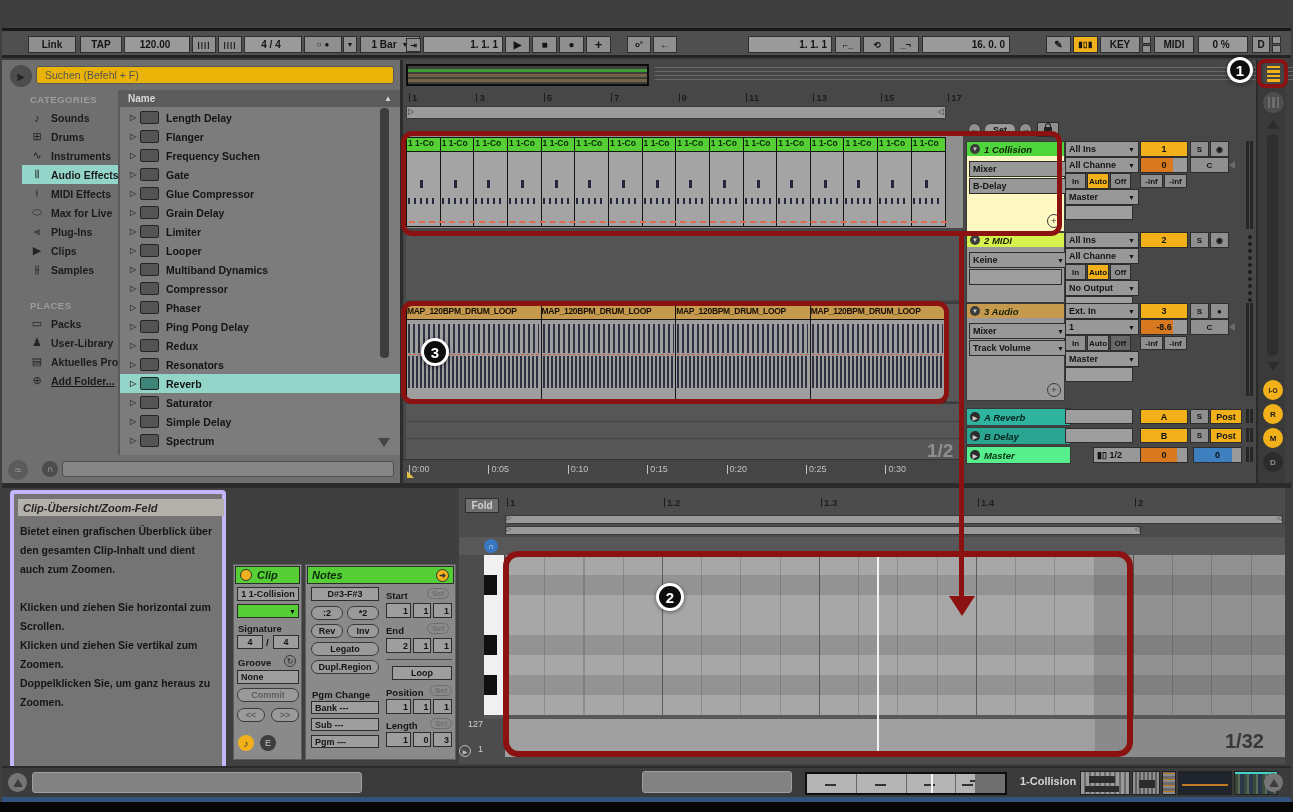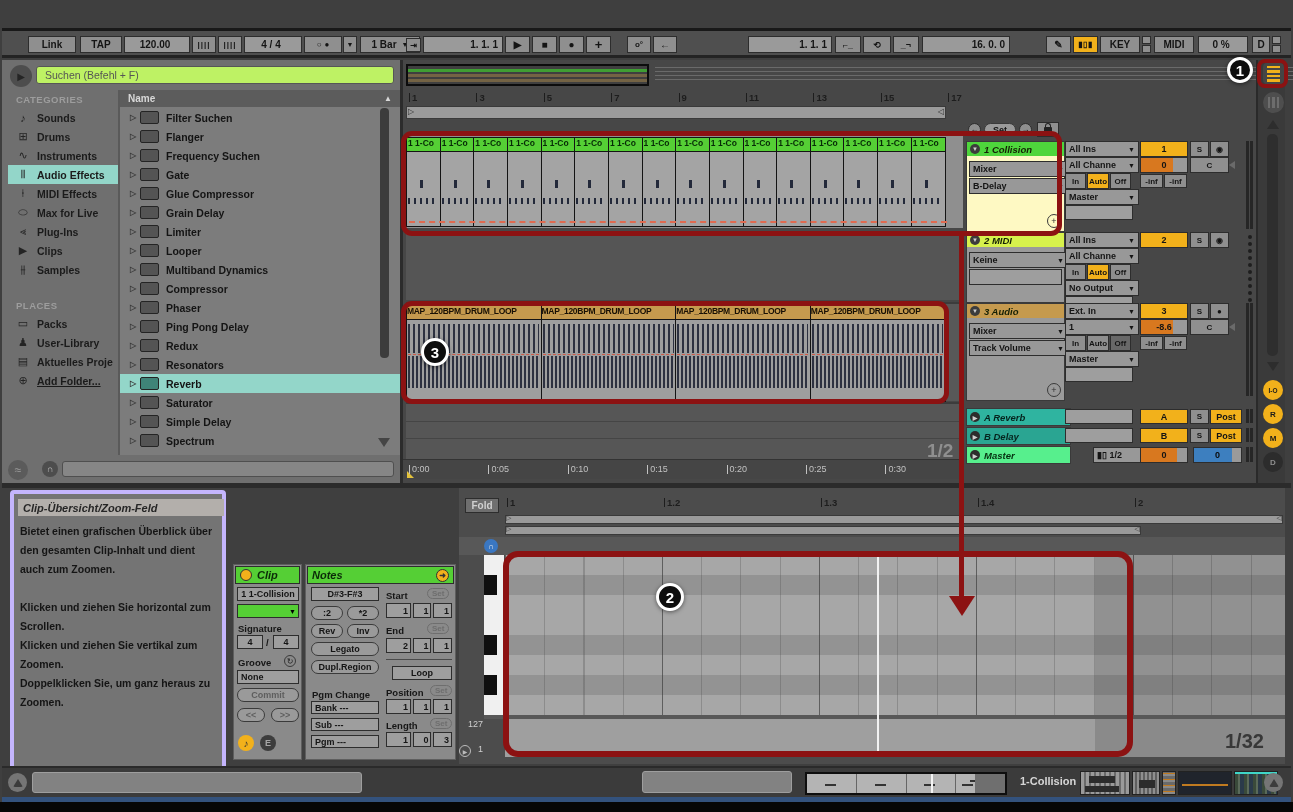--- a/index.html
+++ b/index.html
@@ -95,23 +95,23 @@
     <div class="a btn" style="left:1140px;top:14px;width:9px;height:8px"></div>
     <div class="a btn" style="left:1152px;top:5px;width:40px;height:17px">MIDI</div>
     <div class="a disp" style="left:1196px;top:5px;width:50px;height:17px;justify-content:center">0 %</div>
     <div class="a btn" style="left:1250px;top:5px;width:18px;height:17px">D</div>
     <div class="a btn" style="left:1270px;top:5px;width:9px;height:8px"></div>
     <div class="a btn" style="left:1270px;top:14px;width:9px;height:8px"></div>
   </div>
 
   <div class="a" style="left:2px;top:60px;width:398px;height:423px;background:#6f6f6f">
     <div class="a circ" style="left:8px;top:5px;width:22px;height:22px;background:#4d4d4d;color:#252525;font-size:10px">▶</div>
-    <div class="a" style="left:34px;top:6px;width:358px;height:18px;background:#bef264;border:1px solid #565656;border-radius:3px;color:#555;font-size:10.5px;display:flex;align-items:center;padding-left:8px">Suchen (Befehl + F)</div>
-
-    <div class="a" style="left:6px;top:30px;width:110px;height:365px">
+    <div class="a" style="left:34px;top:6px;width:358px;height:18px;background:#eab308;border:1px solid #565656;border-radius:3px;color:#555;font-size:10.5px;display:flex;align-items:center;padding-left:8px">Suchen (Befehl + F)</div>
+
+    <div class="a" style="left:20px;top:30px;width:110px;height:365px">
       <div class="lab" style="position:absolute;left:8px;top:4px;color:#9d9d9d;letter-spacing:0.5px">CATEGORIES</div>
       <div id="cat-list" class="a" style="left:0;top:18px;width:110px">
           <div class="sideitem">
             <div class="ic">♪</div>
             <div>Sounds</div>
           </div>
           <div class="sideitem">
             <div class="ic">⊞</div>
             <div>Drums</div>
           </div>
@@ -167,21 +167,21 @@
 
     <div class="a" style="left:116px;top:30px;width:282px;height:365px;background:#7c7c7c;border-left:2px solid #5a5a5a">
       <div class="a" style="left:0;top:0;width:282px;height:17px;background:#5c5c5c;color:#d8d8d8;font-size:10px;font-weight:bold;display:flex;align-items:center;padding-left:8px">
         <span>Name</span>
         <span style="margin-left:auto;margin-right:10px;font-size:8px">▲</span>
       </div>
       <div id="device-list" class="a" style="left:0;top:18px;width:282px">
           <div class="lrow">
             <div class="tri">▷</div>
             <div class="dev"></div>
-            <div>Filter Suchen</div>
+            <div>Length Delay</div>
           </div>
           <div class="lrow">
             <div class="tri">▷</div>
             <div class="dev"></div>
             <div>Flanger</div>
           </div>
           <div class="lrow">
             <div class="tri">▷</div>
             <div class="dev"></div>
             <div>Frequency Suchen</div>

